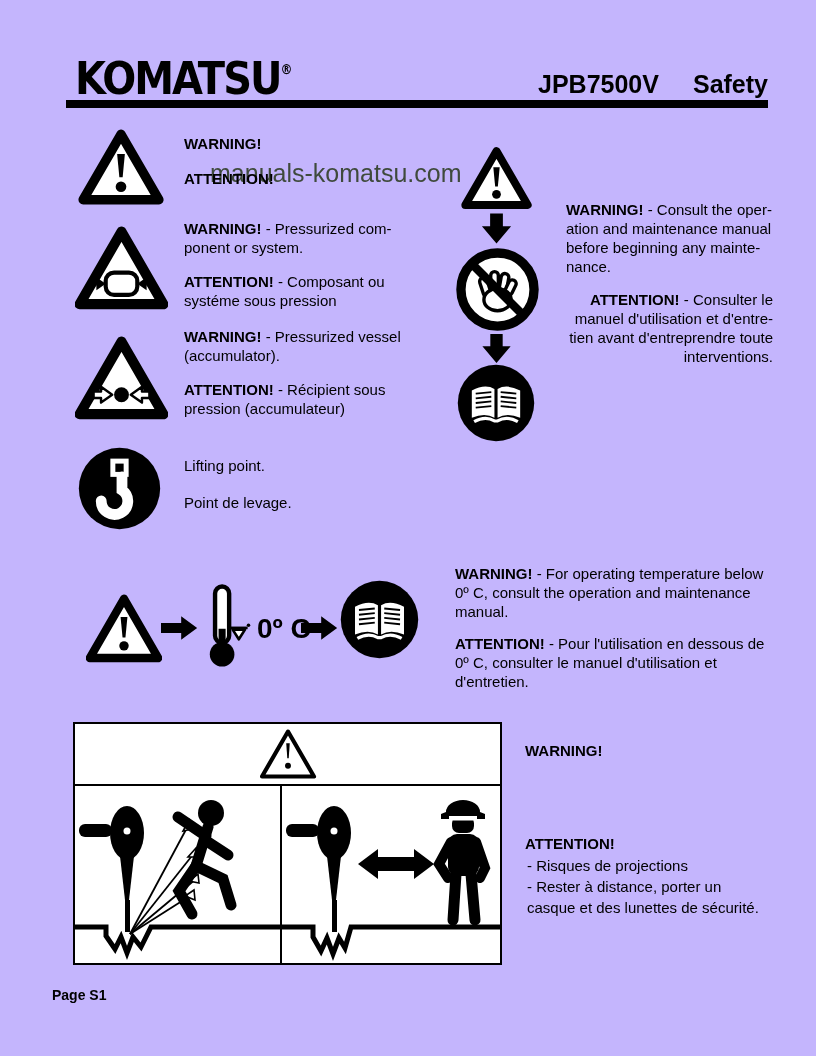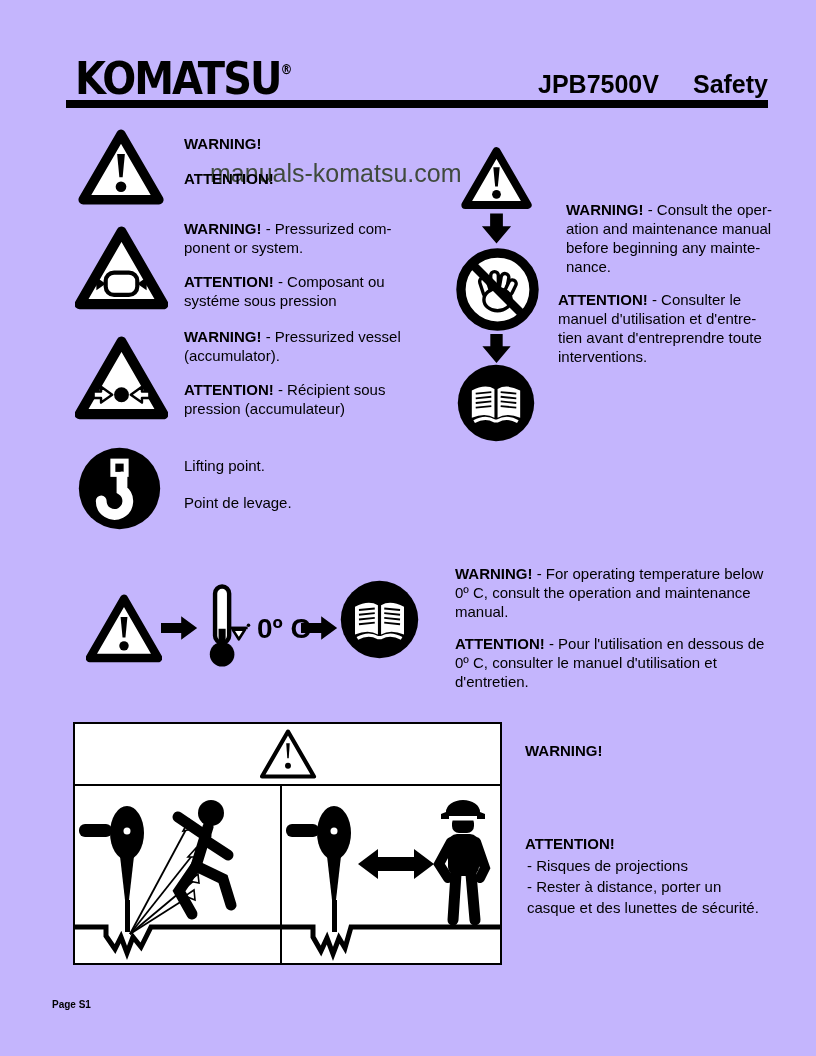--- a/index.html
+++ b/index.html
@@ -28,21 +28,21 @@
   .frame{
     border:2px solid #000;box-sizing:border-box;background:#fff;
   }
   .frame-band{
     height:60px;border-bottom:2px solid #000;display:flex;
     align-items:center;justify-content:center;
   }
   .frame-panels{display:flex;height:179px;}
   .panel-left{width:207px;border-right:2px solid #000;}
   .panel-right{flex:1;}
-  .pgnum{font-weight:bold;font-size:10px;margin-top:12px;}
+  .pgnum{font-weight:bold;font-size:14px;}
   svg{display:block;}
 </style>
 </head>
 <body>
 
 <div class="page">
 
   <div class="abs logo" style="left:75px;top:56px;">
     <span>KOMATSU</span><sup>®</sup>
   </div>
@@ -153,21 +153,21 @@
           <line x1="56" y1="54" x2="76" y2="56"></line>
       </g>
       <path d="M22 74 Q36 66 48 73 L52 73 Q64 66 78 74" fill="none" stroke="#fff" stroke-width="4"></path>
     </svg>
   </span>
 
   <p class="abs para" style="left:558px;top:200px;width:215px;margin-left:8px;"><b>WARNING!</b><span class="rest"> - Consult the oper-
 ation and maintenance manual
 before beginning any mainte-
 nance.</span></p>
-  <p class="abs para" style="left:558px;top:290px;width:215px;"><b>ATTENTION!</b><span class="rest"> - Consulter le
+  <p class="abs para" style="left:558px;top:290px;width:215px;text-align:right;"><b>ATTENTION!</b><span class="rest"> - Consulter le
 manuel d'utilisation et d'entre-
 tien avant d'entreprendre toute
 interventions.</span></p>
 
   <span class="abs" style="left:86px;top:591px;">
     <svg width="76" height="74" viewBox="0 0 100 93">
       <path d="M50 8 L95 86 L5 86 Z" fill="#fff" stroke="#000" stroke-width="11" stroke-linejoin="round"></path>
       <path d="M45.5 32 h9 l-2.6 27 h-3.8 Z" fill="#000"></path>
       <circle cx="50" cy="70" r="6.2" fill="#000"></circle>
     </svg>

